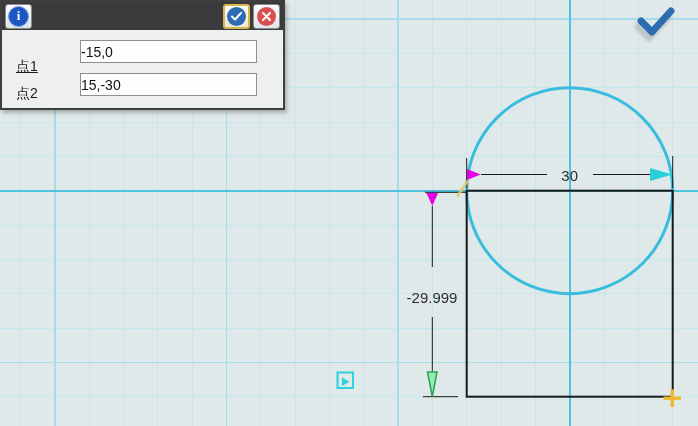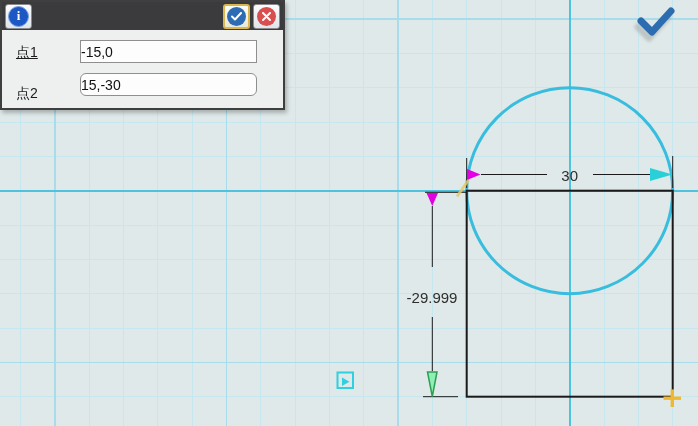--- a/index.html
+++ b/index.html
@@ -46,22 +46,22 @@
   .close-circle{background:#d94f4f;}
   .dialog-body{position:relative;height:78px;}
   .field-label{
     position:absolute;left:14px;font-size:14px;color:#1c1c1c;
   }
   .field-input{
     position:absolute;left:78px;width:177px;height:23px;box-sizing:border-box;
     border:1px solid #8f8f8f;background:#fdfdfd;
     font:14px "Liberation Sans",sans-serif;color:#111;padding:0 0 0 0;outline:none;
   }
-  .lbl-1{top:14px;text-decoration:underline;} .inp-1{top:10px;}
-  .lbl-2{top:55px;} .inp-2{top:43px;border-radius:6px;}
+  .lbl-1{top:28px;text-decoration:underline;} .inp-1{top:10px;}
+  .lbl-2{top:55px;} .inp-2{top:43px;}
 </style>
 </head>
 <body>
 
 <svg id="cad-canvas" width="698" height="426" viewBox="0 0 698 426">
   <defs>
     <filter id="softblur" x="-50%" y="-50%" width="200%" height="200%">
       <feGaussianBlur stdDeviation="1.4"></feGaussianBlur>
     </filter>
   </defs>

